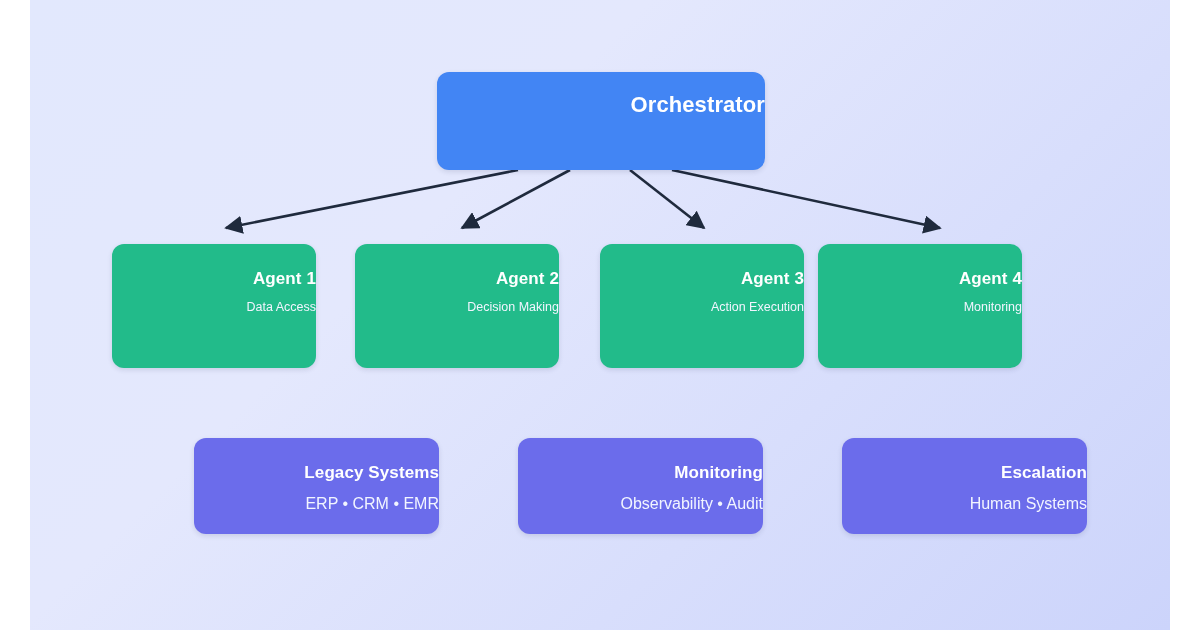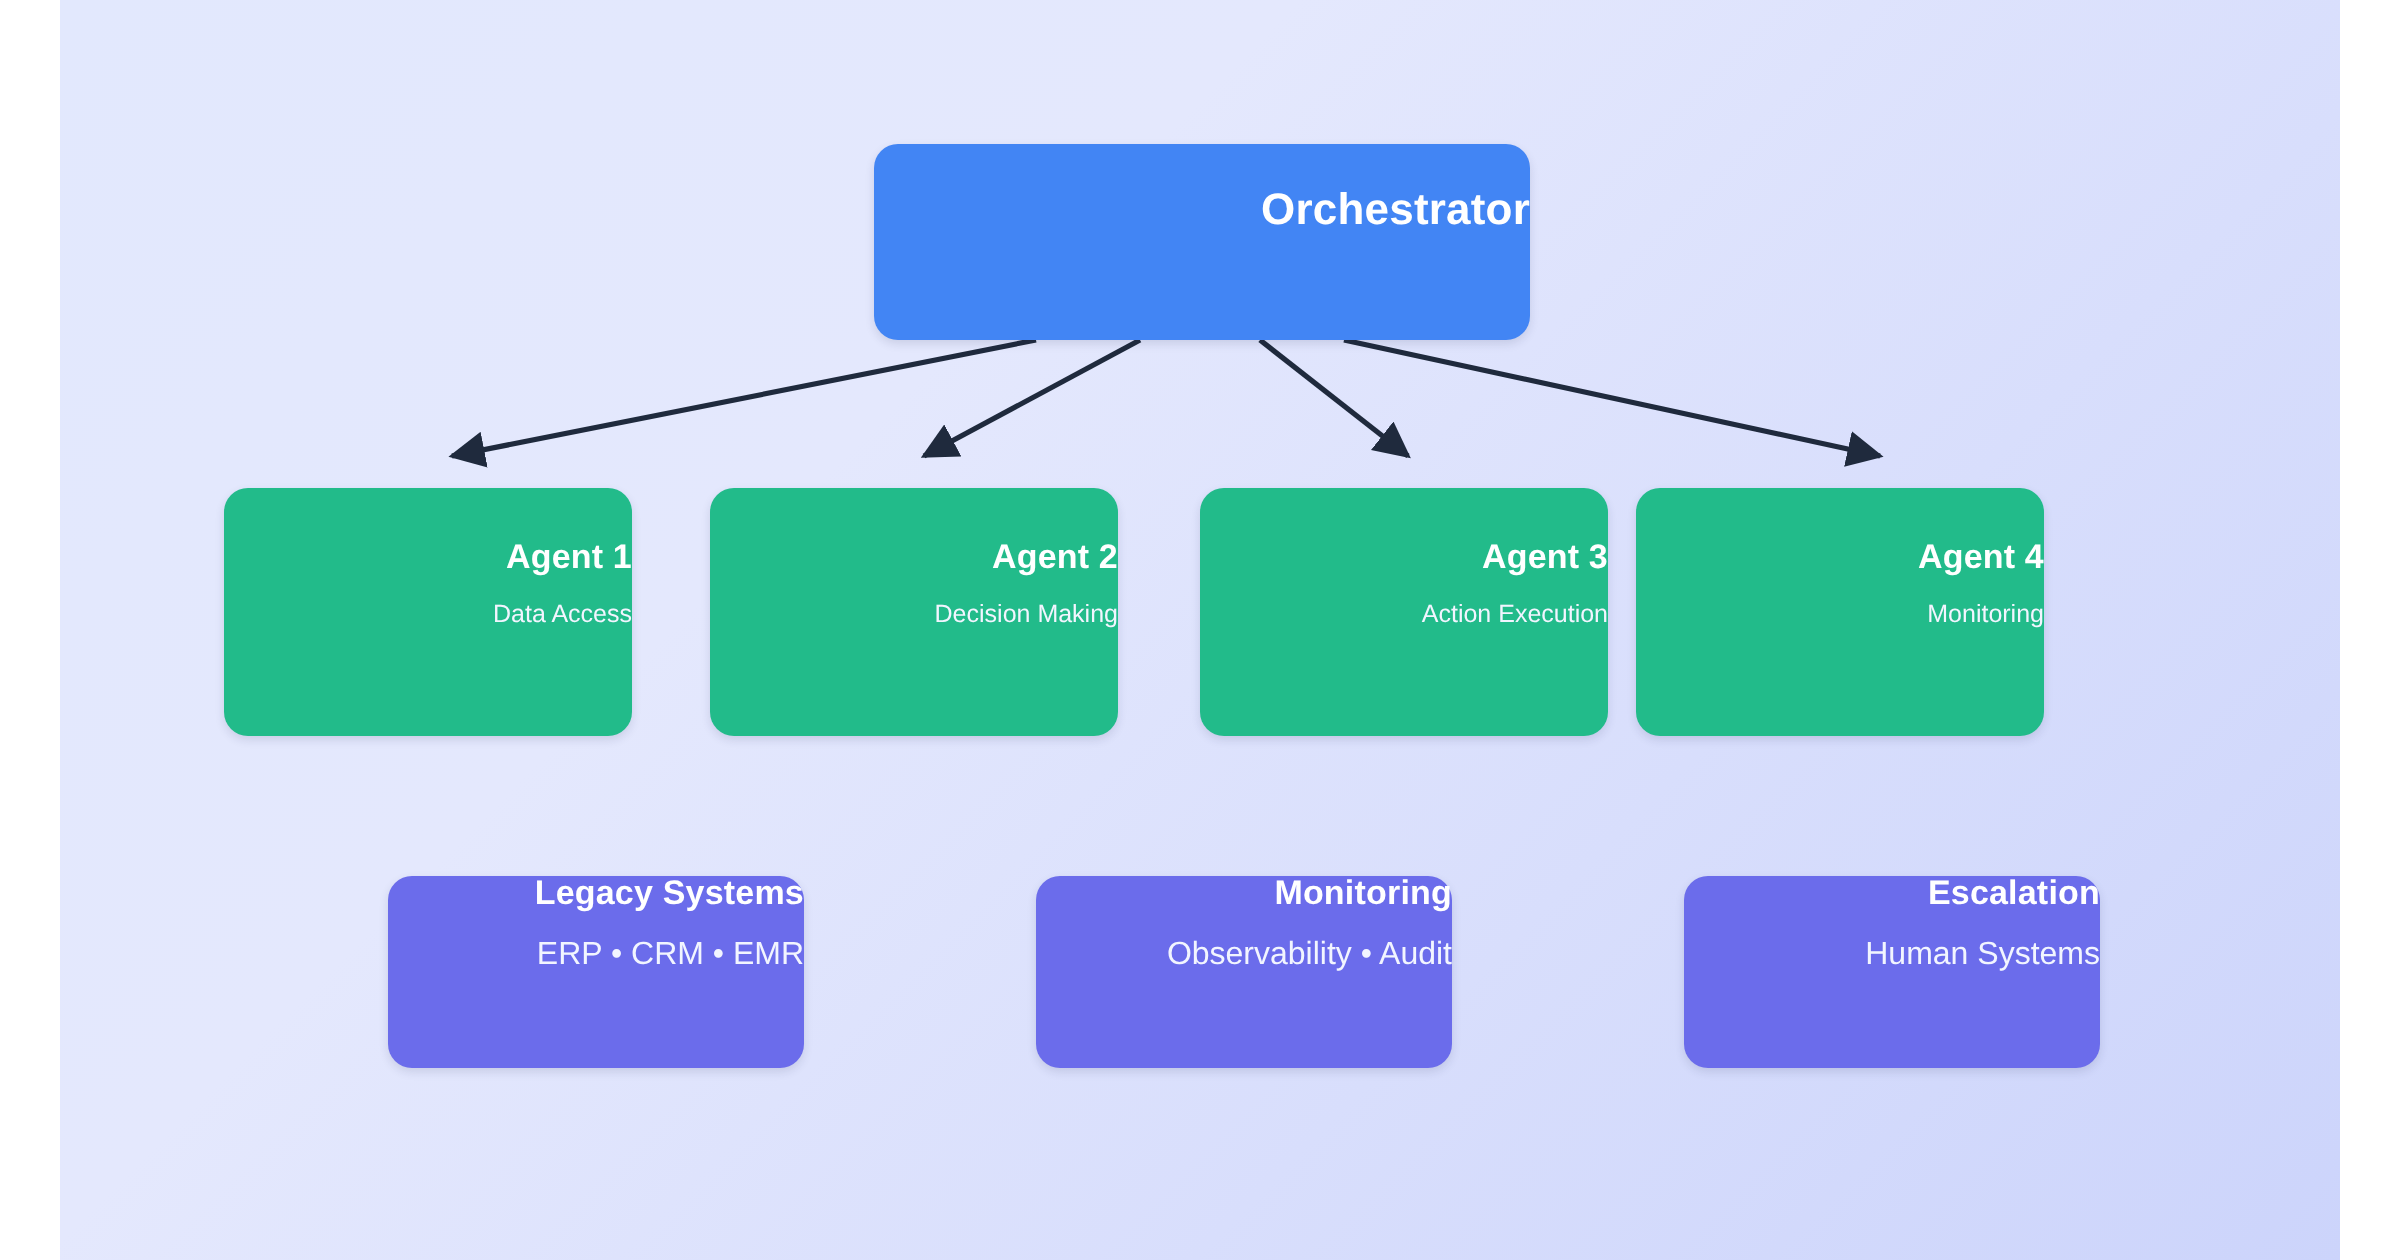--- a/index.html
+++ b/index.html
@@ -92,22 +92,23 @@
   }
   .node.agent.a1 { left: 82px;  }
   .node.agent.a2 { left: 325px; }
   .node.agent.a3 { left: 570px; }
   .node.agent.a4 { left: 788px; }
 
   
   .node.support {
     background: #6b6ceb;
     top: 438px;
-    width: 208px;
+    width: 245px;
     height: 96px;
+    padding-top: 26px;
   }
   .node.support .node-title {
     font-size: 17px;
   }
   .node.support .node-subtitle {
     font-size: 16px;
     margin-top: 11px;
   }
   .node.support.s1 { left: 164px; }
   .node.support.s2 { left: 488px; }

